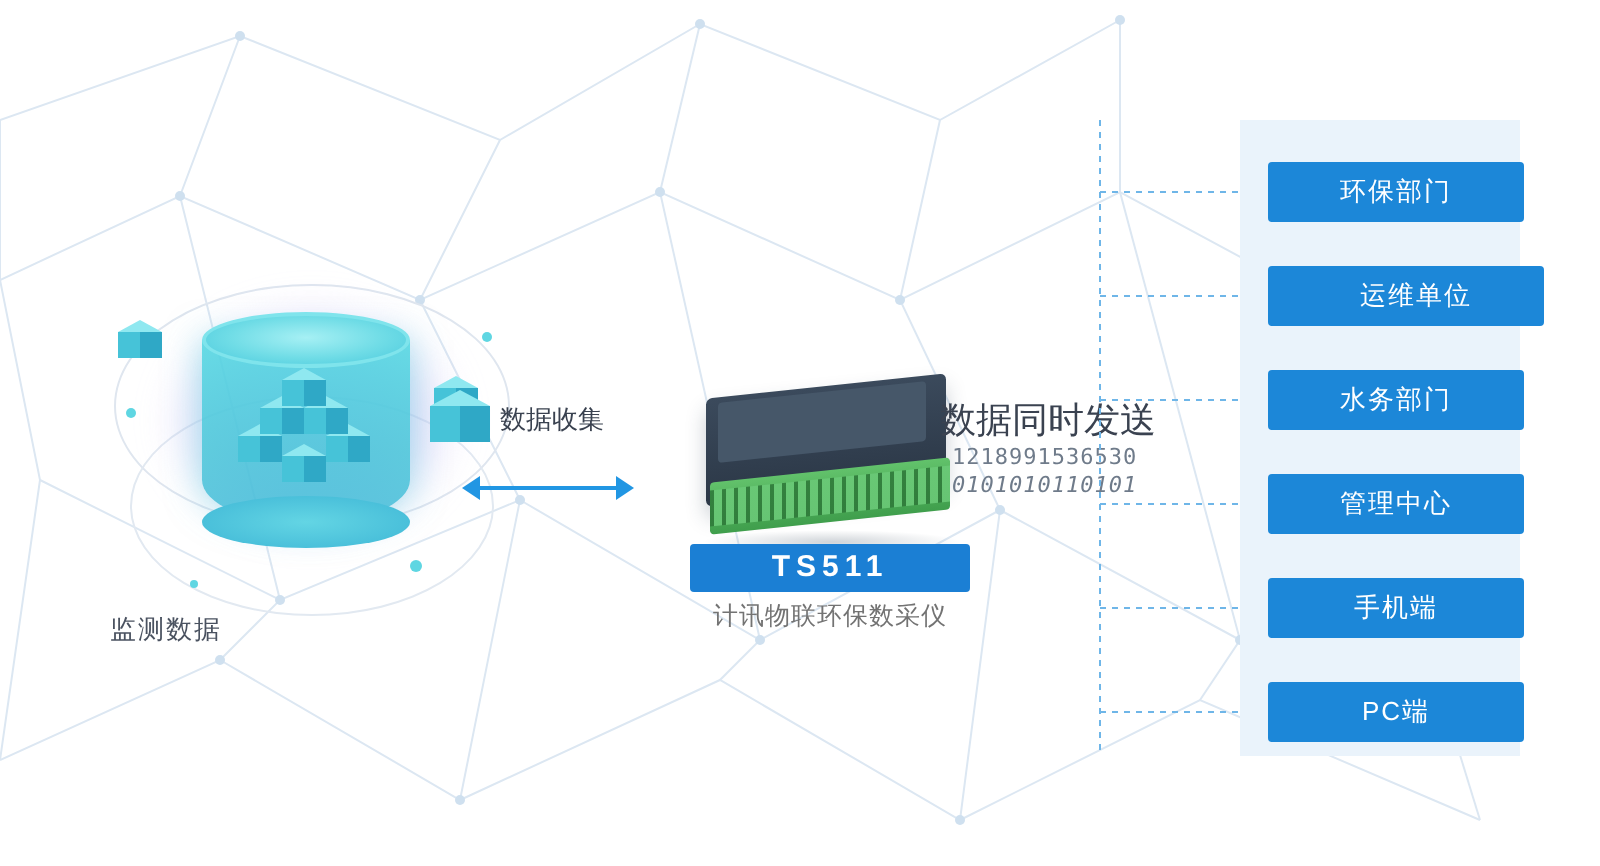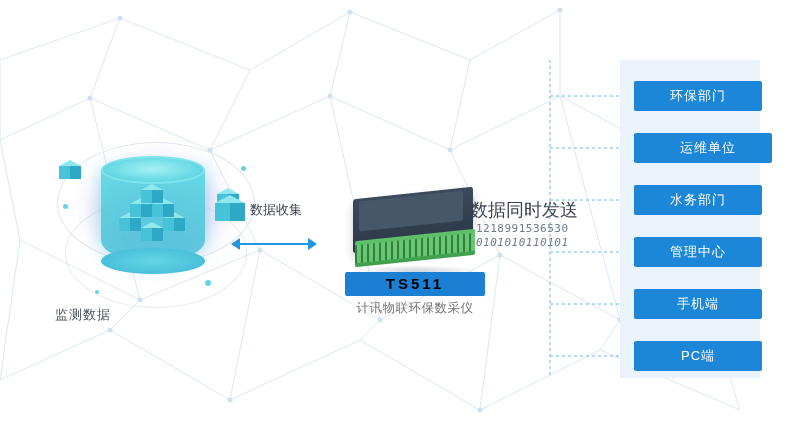--- a/index.html
+++ b/index.html
@@ -231,21 +231,21 @@
   #device-badge {
     position: absolute;
     left: 0px;
     top: 89px;
     width: 140px;
     text-align: center;
   }
   #device-model {
     display: block;
     background: #1b7fd4;
-    color: #000000;
+    color: #ffffff;
     font-size: 15px;
     font-weight: bold;
     letter-spacing: 3px;
     padding: 3px 0 4px;
     border-radius: 2px;
   }
   #device-name {
     display: block;
     margin-top: 4px;
     color: #737373;

